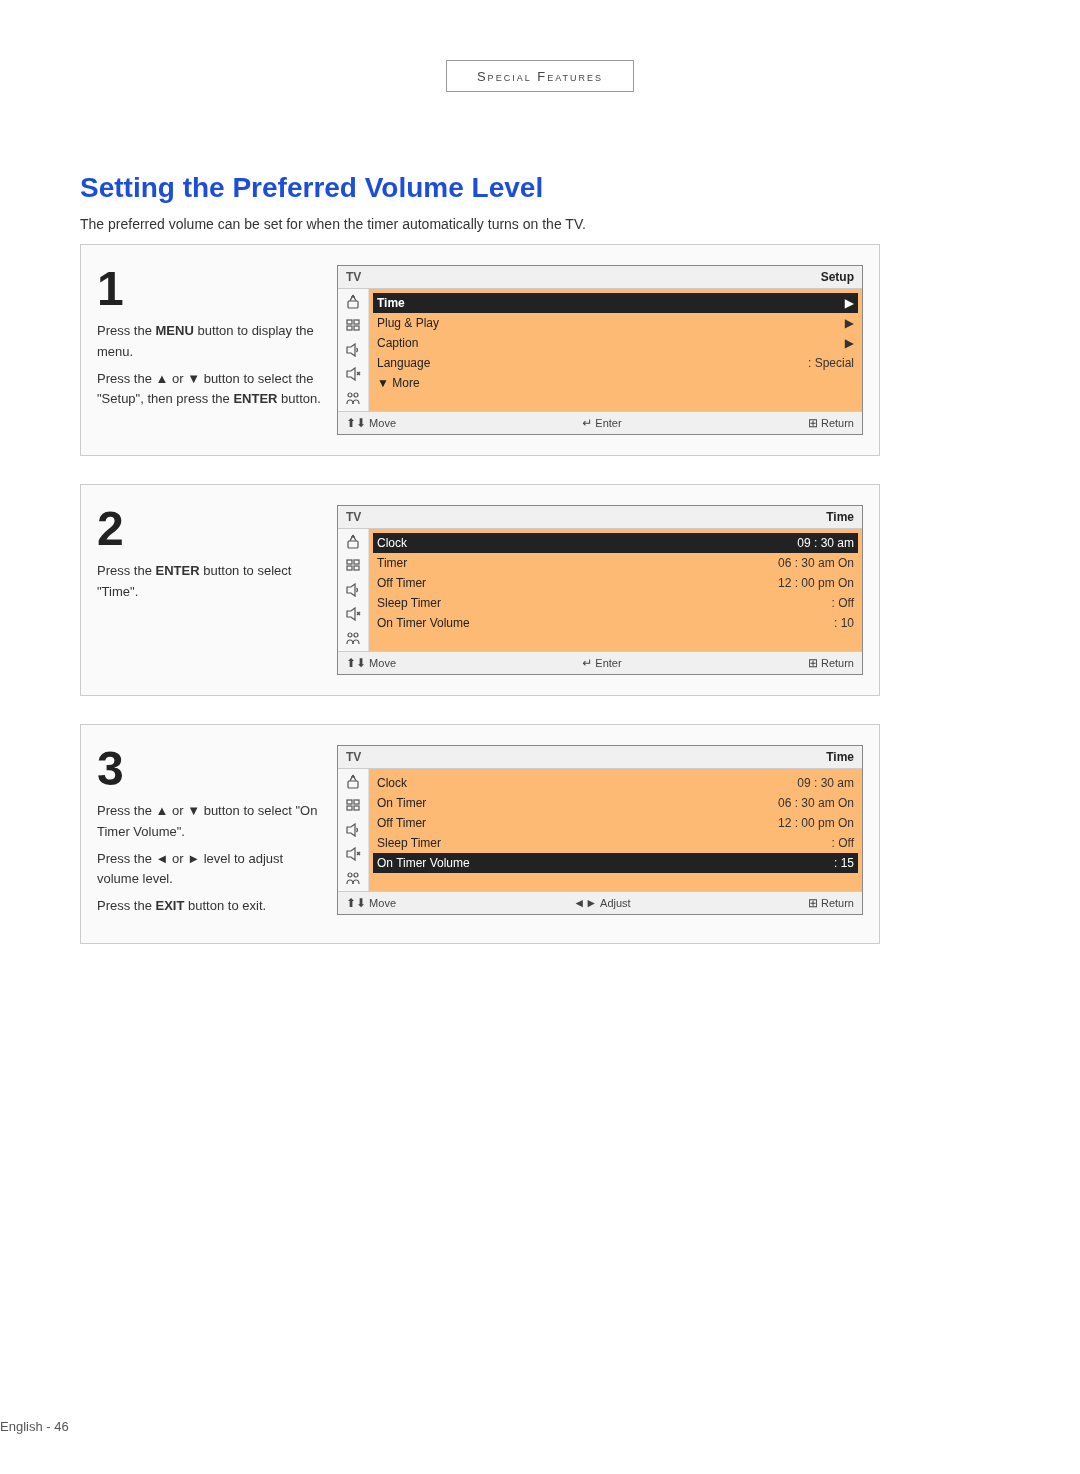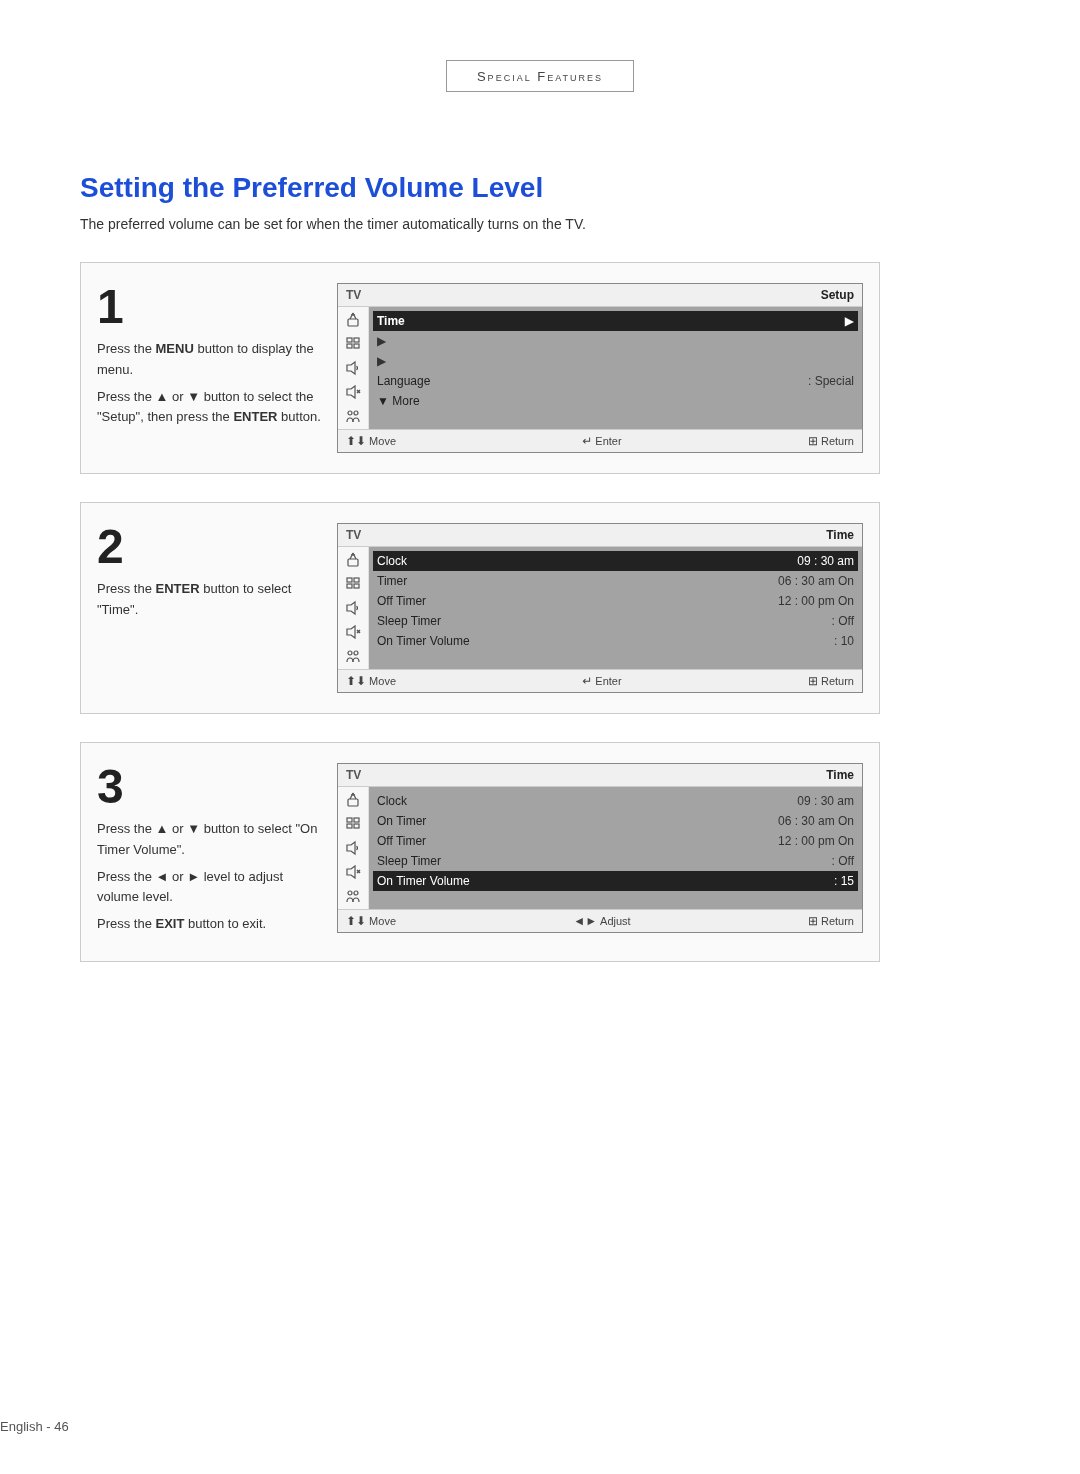--- a/index.html
+++ b/index.html
@@ -38,21 +38,21 @@
     .page-title {
       font-size: 28px;
       font-weight: bold;
       margin-bottom: 12px;
       color: #1d4ed8;
     }
 
     .page-subtitle {
       font-size: 14px;
       color: #333;
-      margin-bottom: 30px;
+      margin-bottom: 12px;
     }
 
     
     .step-section {
       display: flex;
       flex-direction: row;
       align-items: flex-start;
       margin-bottom: 28px;
       border: 1px solid #ccc;
       padding: 20px 16px;
@@ -80,21 +80,21 @@
     }
 
     .step-text b {
       font-weight: bold;
     }
 
     
     .tv-screen {
       flex: 1;
       border: 1.5px solid #888;
-      background: #a3a3a3;
+      background: #fdba74;
       font-size: 12px;
       color: #222;
     }
 
     .tv-header {
       display: flex;
       justify-content: space-between;
       align-items: center;
       padding: 4px 8px;
       border-bottom: 1px solid #ccc;
@@ -272,23 +272,25 @@
     <path d="M8 14 Q8 10 11 10 Q14 10 14 14" stroke="#555" stroke-width="1.2" fill="none"></path>
   </svg>
               </div>
             </div>
             <div class="tv-content">
               <div class="tv-row highlighted">
                 <span class="tv-row-label bold">Time</span>
                 <span class="tv-row-value">▶</span>
               </div>
               <div class="tv-row">
+                <span class="tv-row-label">Plug &amp; Play</span>
                 <span class="tv-row-value">▶</span>
               </div>
               <div class="tv-row">
+                <span class="tv-row-label">Caption</span>
                 <span class="tv-row-value">▶</span>
               </div>
               <div class="tv-row">
                 <span class="tv-row-label">Language</span>
                 <span class="tv-row-value">: Special</span>
               </div>
               <div class="tv-row">
                 <span class="tv-row-label">▼ More</span>
                 <span class="tv-row-value"></span>
               </div>

